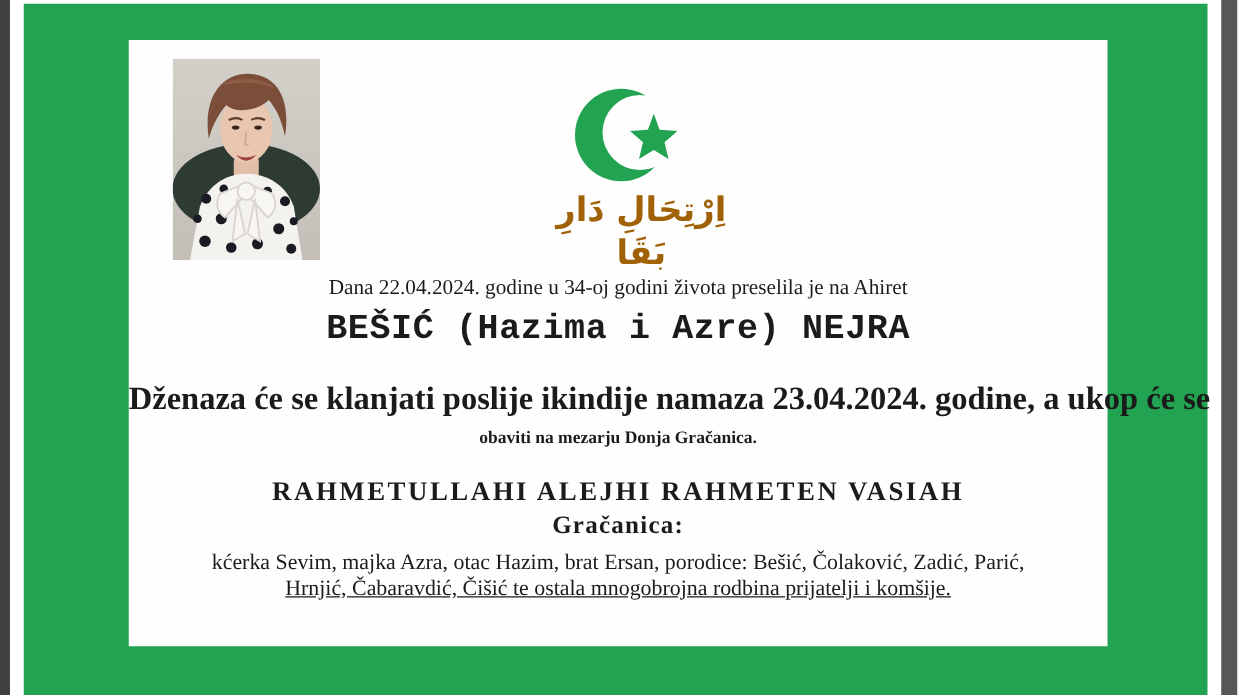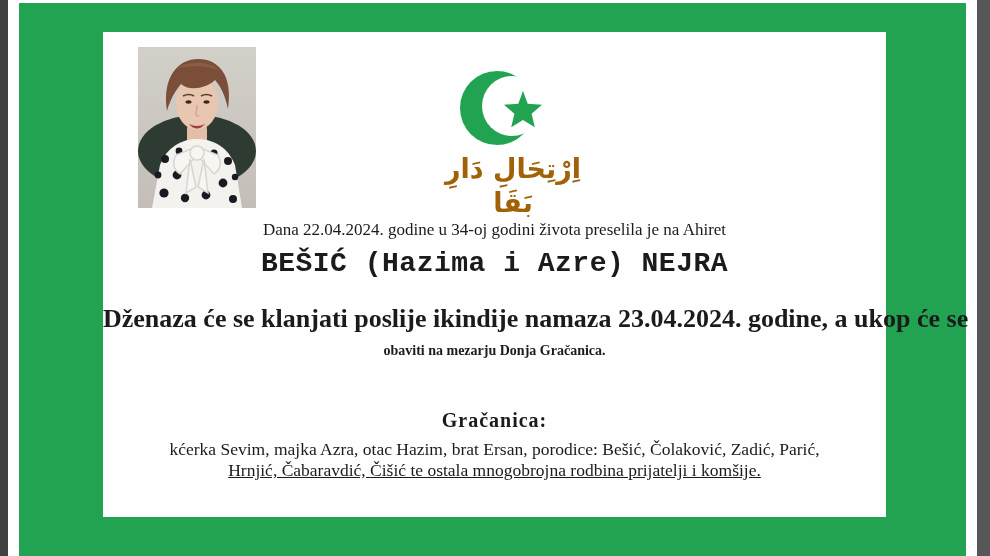--- a/index.html
+++ b/index.html
@@ -152,20 +152,21 @@
 
     <div class="tline intro-line">Dana 22.04.2024. godine u 34-oj godini života preselila je na Ahiret</div>
 
     <div class="tline deceased-name">BEŠIĆ (Hazima i Azre) NEJRA</div>
 
     <div class="tline funeral-line-1">Dženaza će se klanjati poslije ikindije namaza 23.04.2024. godine, a ukop će se</div>
 
     <div class="tline funeral-line-2">obaviti na mezarju Donja Gračanica.</div>
 
 
+    <div class="tline prayer-line">RAHMETULLAHI ALEJHI RAHMETEN VASIAH</div>
 
     <div class="tline mourners-label">Gračanica:</div>
 
     <div class="tline mourners-line-1">kćerka Sevim, majka Azra, otac Hazim, brat Ersan, porodice: Bešić, Čolaković, Zadić, Parić,</div>
 
     <div class="tline mourners-line-2">Hrnjić, Čabaravdić, Čišić te ostala mnogobrojna rodbina prijatelji i komšije.</div>
 
   </div>
 </div>
 

